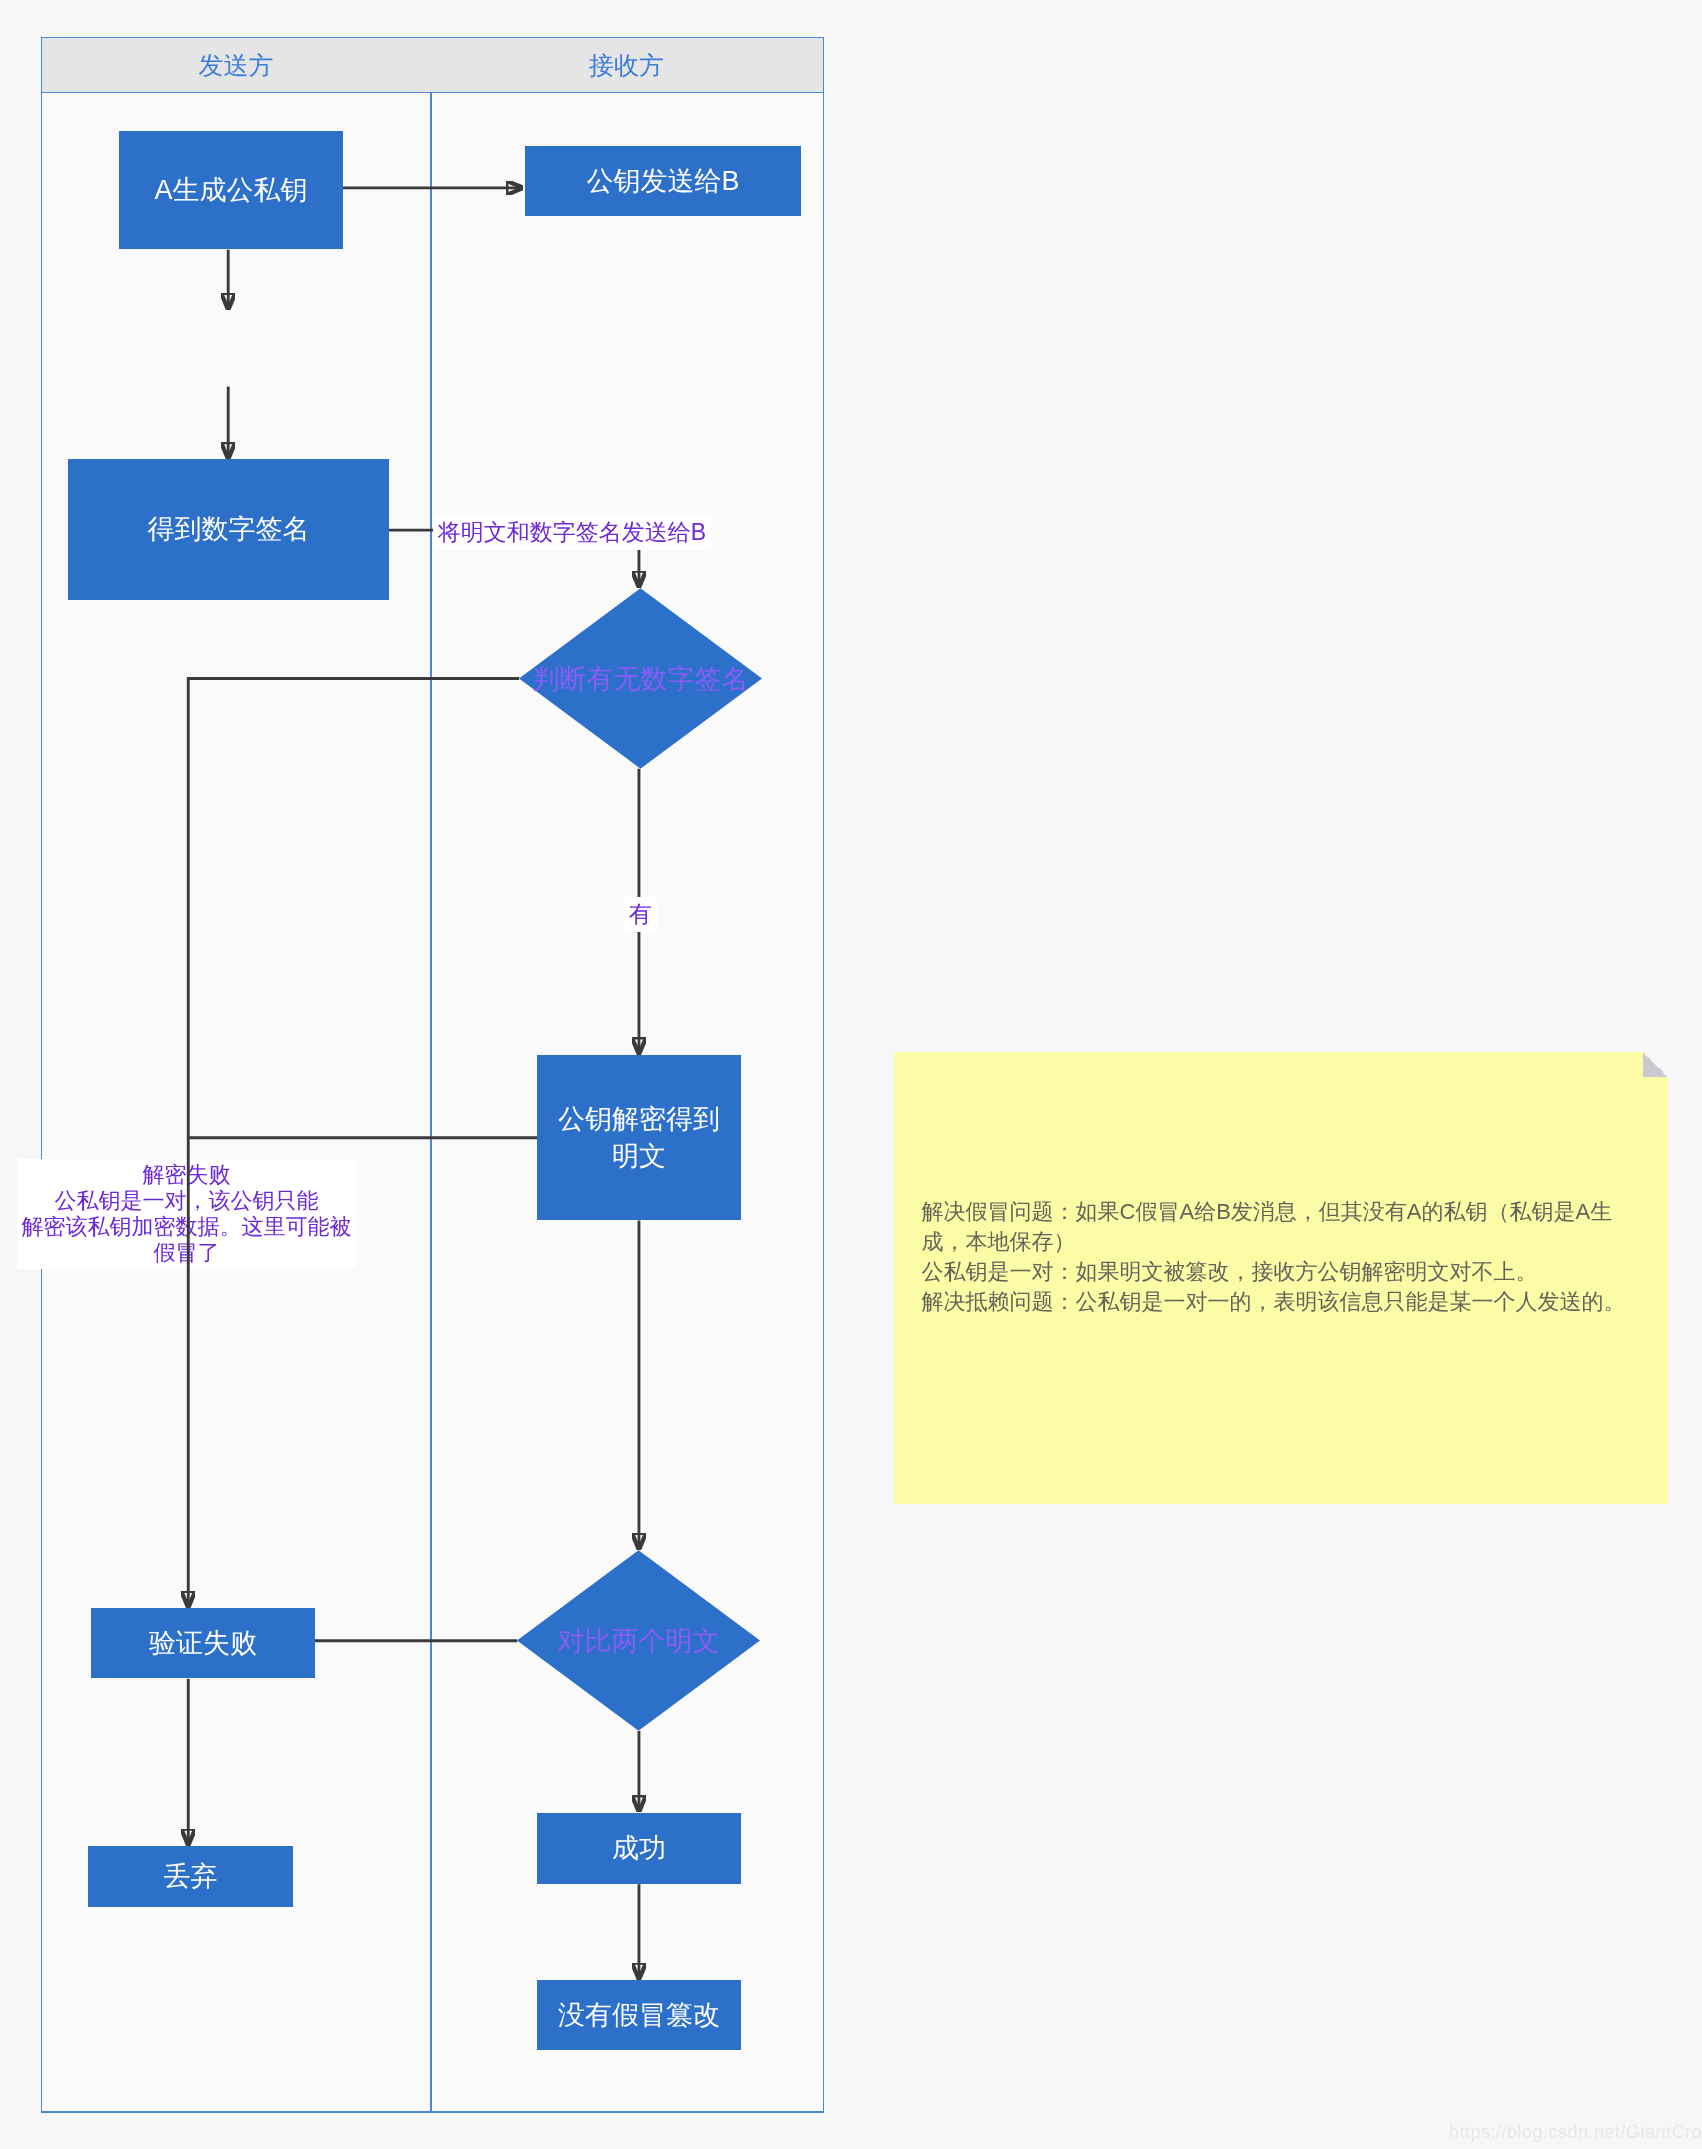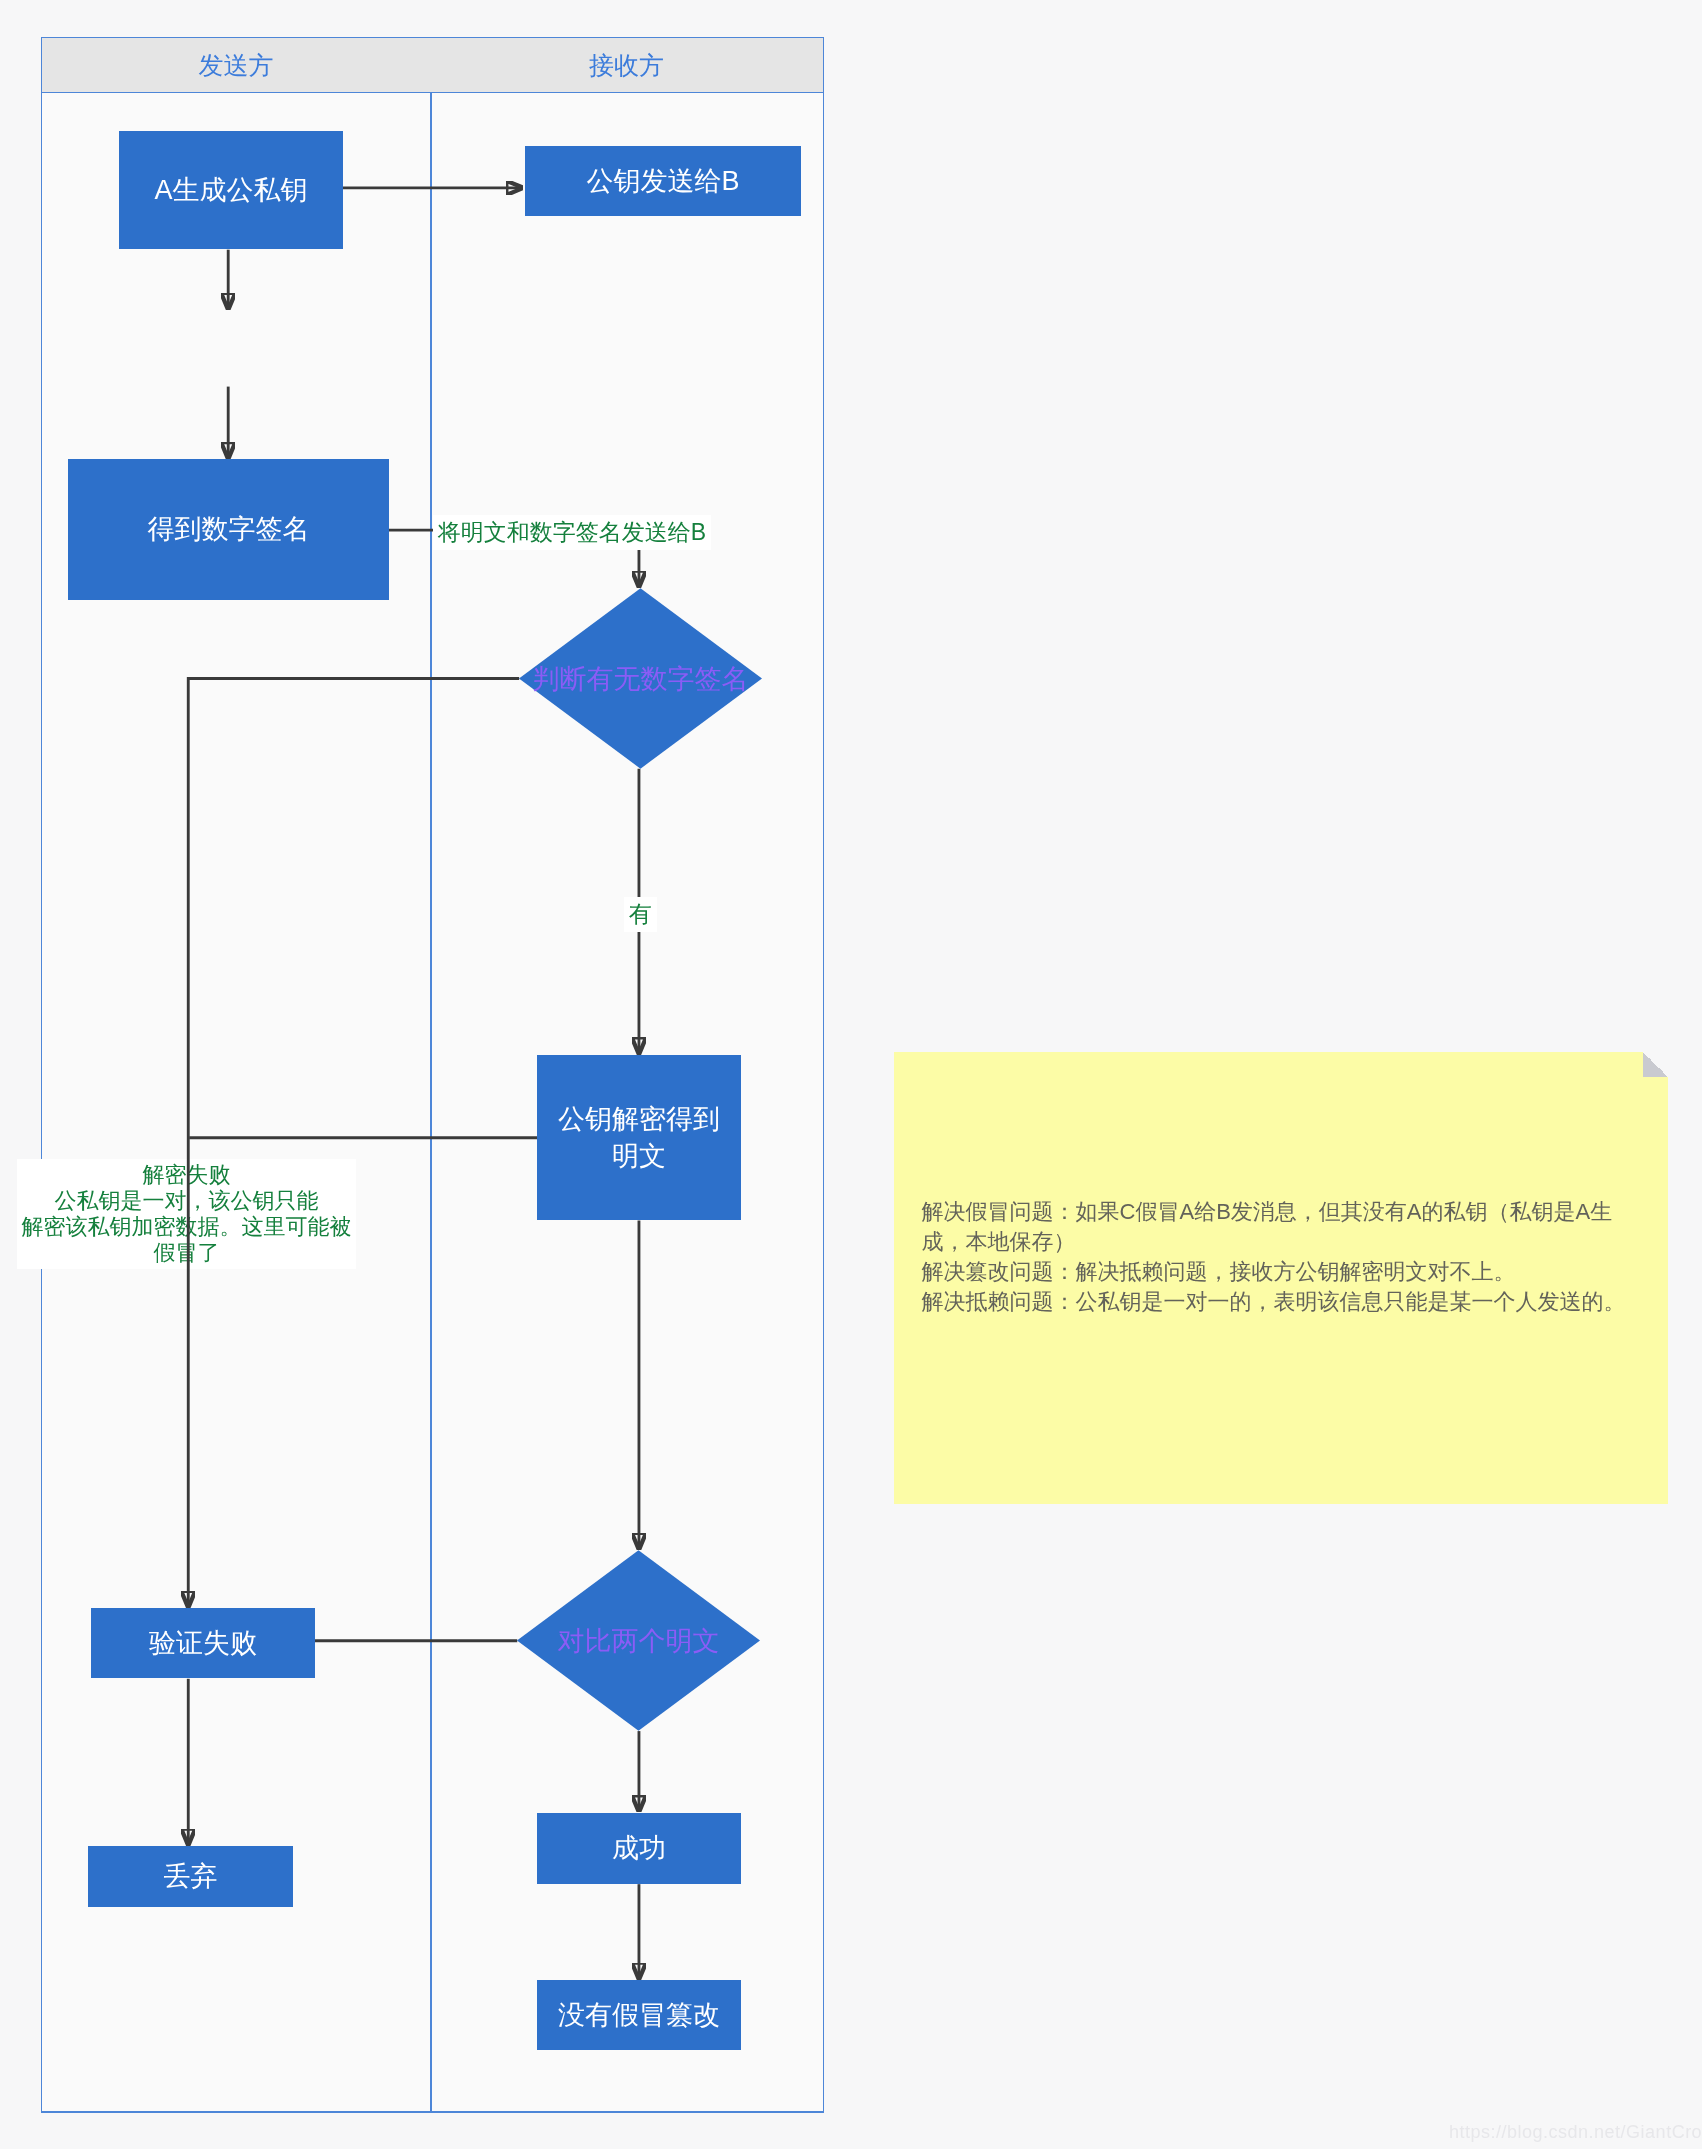--- a/index.html
+++ b/index.html
@@ -39,21 +39,21 @@
   .node .inner{display:block;line-height:1.35;}
   .diamond{position:absolute;z-index:3;}
   .diamond svg{position:absolute;left:0;top:0;}
   .diamond .dlabel{
     position:absolute;left:0;top:0;right:0;bottom:0;
     display:flex;align-items:center;justify-content:center;
     color:#8b5cf6;font-size:27px;
   }
   
   .chip{
-    position:absolute;background:#FFFFFF;color:#15803d;font-size:23px;
+    position:absolute;background:#FFFFFF;color:#6d28d9;font-size:23px;
     padding:1.9px 4.8px;white-space:nowrap;z-index:4;
   }
   .chip.under{z-index:1;}
   .chip.multi{white-space:normal;text-align:center;width:339px;line-height:26px;font-size:22px;padding:2.9px 0;}
   
   .note{
     position:absolute;left:894px;top:1052px;width:774px;height:452px;
     background:#FCFCA6;z-index:1;
   }
   .note .fold{
@@ -80,21 +80,21 @@
     <div class="lane-header">
       <div class="cell c1">发送方</div>
       <div class="cell c2">接收方</div>
     </div>
   </div>
 
   <div class="note">
     <div class="fold"></div>
     <div class="ntext">
       <div>解决假冒问题：如果C假冒A给B发消息，但其没有A的私钥（私钥是A生成，本地保存）</div>
-      <div>解决篡改问题：解决抵赖问题，接收方公钥解密明文对不上。</div>
+      <div>公私钥是一对：如果明文被篡改，接收方公钥解密明文对不上。</div>
       <div>解决抵赖问题：公私钥是一对一的，表明该信息只能是某一个人发送的。</div>
     </div>
   </div>
 
   <div class="chip multi under" style="left:17px;top:1159px;">
     <div>解密失败</div>
     <div>公私钥是一对，该公钥只能</div>
     <div>解密该私钥加密数据。这里可能被假冒了</div>
   </div>
 

